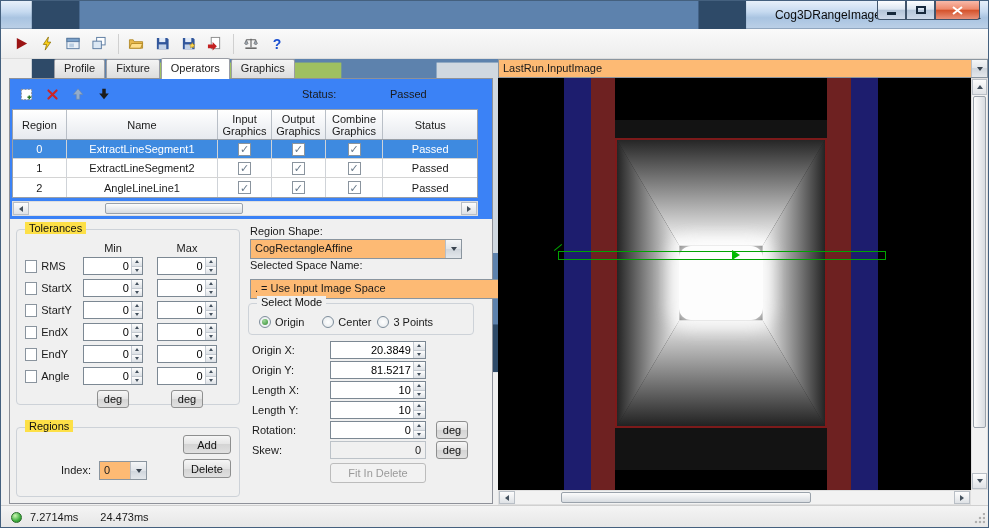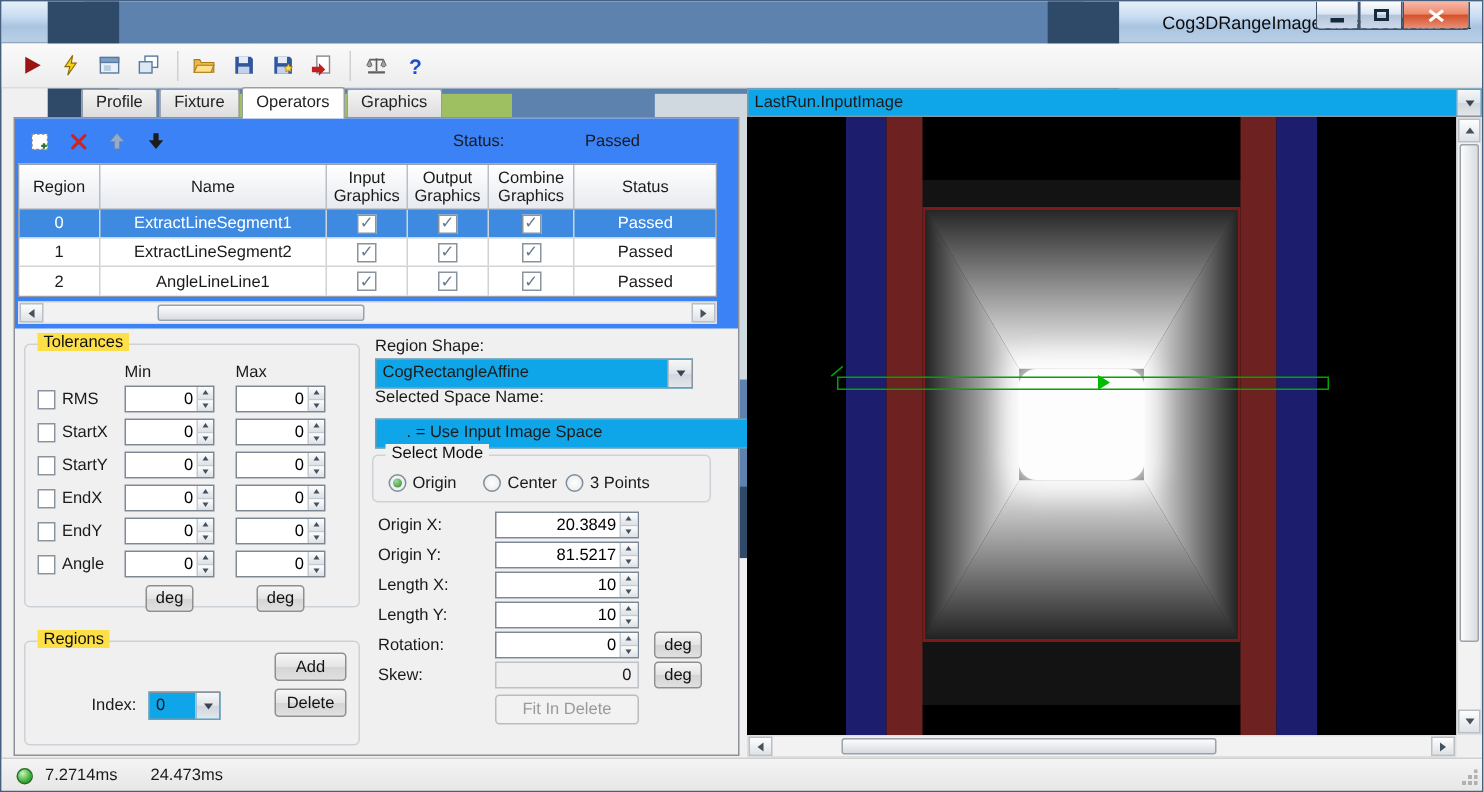--- a/index.html
+++ b/index.html
@@ -74,21 +74,21 @@
   .tri-d{width:0;height:0;border-left:3px solid transparent;border-right:3px solid transparent;border-top:4px solid #44515e;}
 
   
   .group{position:absolute;border:1px solid #cdd2d8;border-radius:4px;}
   .group-title{position:absolute;top:-8px;left:8px;background:#fde047;padding:0 4px;color:#101010;}
 
   
   .tol{left:6px;top:150px;width:224px;height:176px;padding:12px 8px 4px 8px;}
   .tol-head{display:flex;margin-bottom:1px;}
   .tol-head .lblsp{width:62px;}
-  .tol-head .colh{width:64px;text-align:left;margin-right:14px;}
+  .tol-head .colh{width:64px;text-align:center;margin-right:14px;}
   .tol-row{display:flex;align-items:center;height:22px;}
   .tol-row .lab{width:45px;margin-left:4px;}
   .tol-row .cbx{width:13px;height:13px;border:1px solid #8a949e;background:#fff;}
   .degrow{display:flex;margin-top:3px;}
   .degrow .sp{width:62px;}
   .degrow .dcell{width:64px;margin-right:14px;display:flex;justify-content:center;}
 
   
   .spin{display:flex;width:64px;height:18px;border:1px solid #7c8893;background:#fff;margin-right:14px;}
   .spin input{border:none;outline:none;width:100%;min-width:0;text-align:right;font:inherit;padding:0 2px;background:transparent;}
@@ -105,21 +105,21 @@
   .btn.disabled{color:#9a9a9a;background:#f2f2f2;border-color:#bcbcbc;}
 
   
   .regs{left:6px;top:348px;width:224px;height:70px;}
   .regs .addb{position:absolute;right:8px;top:7px;width:48px;height:19px;}
   .regs .delb{position:absolute;right:8px;top:31px;width:48px;height:19px;}
   .regs .idxl{position:absolute;left:44px;top:36px;}
   .regs .idxc{position:absolute;left:82px;top:33px;width:48px;height:19px;}
 
   
-  .combo{display:flex;align-items:stretch;background:#0ea5e9;border:1px solid #8a959f;height:20px;}
+  .combo{display:flex;align-items:stretch;background:#fdba74;border:1px solid #8a959f;height:20px;}
   .combo .txt{flex:1;padding:2px 4px;white-space:nowrap;overflow:hidden;}
   .combo .drop{width:16px;background:linear-gradient(#f5f6f7,#e0e4e9 50%,#cfd5dc 50%,#e3e7eb);
      border-left:1px solid #b8bec6;display:flex;align-items:center;justify-content:center;}
   .combo .drop .tri-d{border-top-color:#3a4450;}
 
   
   .abs{position:absolute;}
   .mode-group{left:238px;top:224px;width:226px;height:32px;}
   .radio-row{display:flex;align-items:center;height:100%;padding:6px 10px 0 10px;}
   .radio{width:12px;height:12px;border-radius:50%;border:1px solid #7e8d9b;
@@ -584,21 +584,21 @@
 
     <span class="abs" style="left:240px;top:146px;">Region Shape:</span>
     <div class="combo abs" style="left:240px;top:160px;width:212px;">
       <span class="txt">CogRectangleAffine</span>
       <span class="drop">
           <i class="tri-d"></i>
         </span>
     </div>
 
     <span class="abs" style="left:240px;top:180px;">Selected Space Name:</span>
-    <div class="combo abs" style="left:240px;top:200px;width:275px;padding-left:16px;">
+    <div class="combo abs" style="left:240px;top:200px;width:275px;">
       <span class="txt">. = Use Input Image Space</span>
       <span class="drop">
           <i class="tri-d"></i>
         </span>
     </div>
 
     <div class="group mode-group">
       <span class="group-title" style="background:#f0f0f0;">Select Mode</span>
       <div class="radio-row">
         <span class="radio sel"></span>

